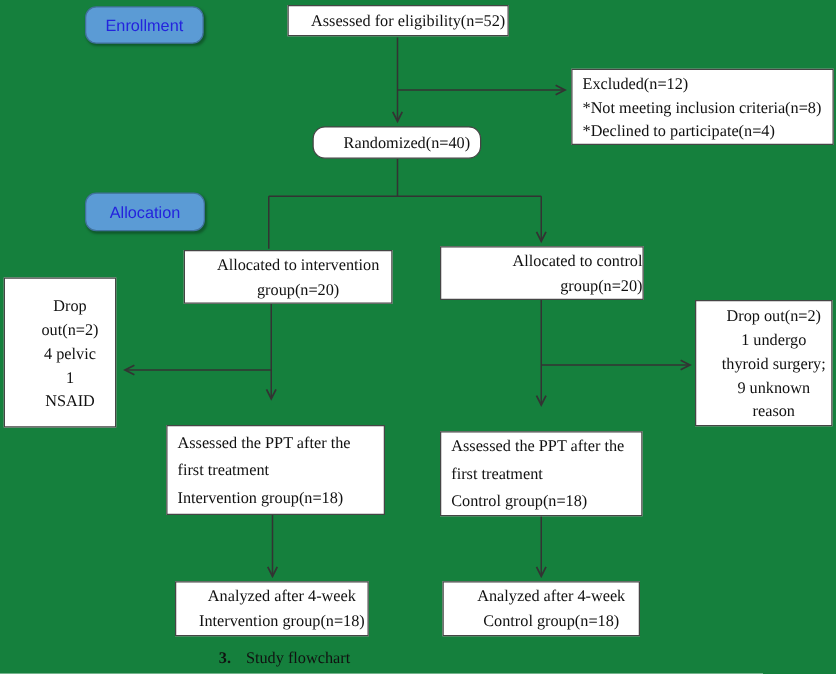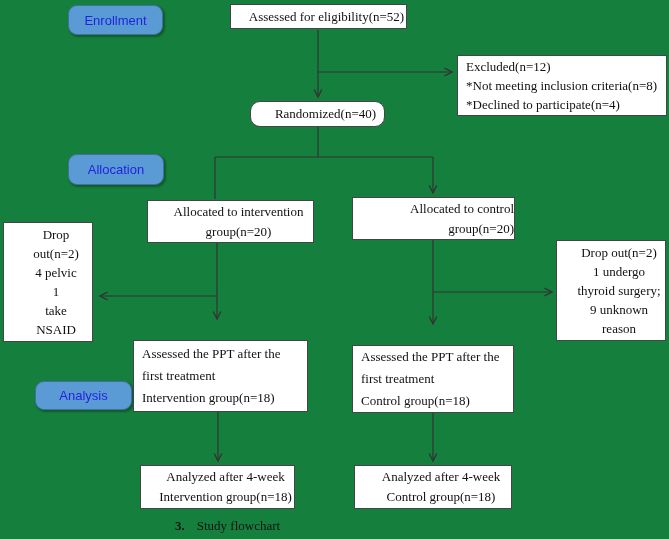--- a/index.html
+++ b/index.html
@@ -83,23 +83,20 @@
       <line x1="433" y1="396" x2="433" y2="461" marker-end="url(#arrow)"></line>
     </g>
   </svg>
 
   <div class="badge" id="badge-enrollment">
     <span>Enrollment</span>
   </div>
   <div class="badge" id="badge-allocation">
     <span>Allocation</span>
   </div>
-  <div class="badge" id="badge-analysis">
-    <span>Analysis</span>
-  </div>
 
   <div class="box center" id="box-assessed-eligibility">
     <div>Assessed for eligibility(n=52)</div>
   </div>
 
   <div class="box leftal" id="box-excluded">
     <div>Excluded(n=12)</div>
     <div>*Not meeting inclusion criteria(n=8)</div>
     <div>*Declined to participate(n=4)</div>
   </div>
@@ -115,21 +112,20 @@
 
   <div class="box center" id="box-allocated-control">
     <div>Allocated to control</div>
     <div>group(n=20)</div>
   </div>
 
   <div class="box center" id="box-dropout-left">
     <div>Drop out(n=2)</div>
     <div>4 pelvic</div>
     <div>1</div>
-    <div>take</div>
     <div>NSAID</div>
   </div>
 
   <div class="box center" id="box-dropout-right">
     <div>Drop out(n=2)</div>
     <div>1 undergo</div>
     <div>thyroid surgery;</div>
     <div>9 unknown</div>
     <div>reason</div>
   </div>

